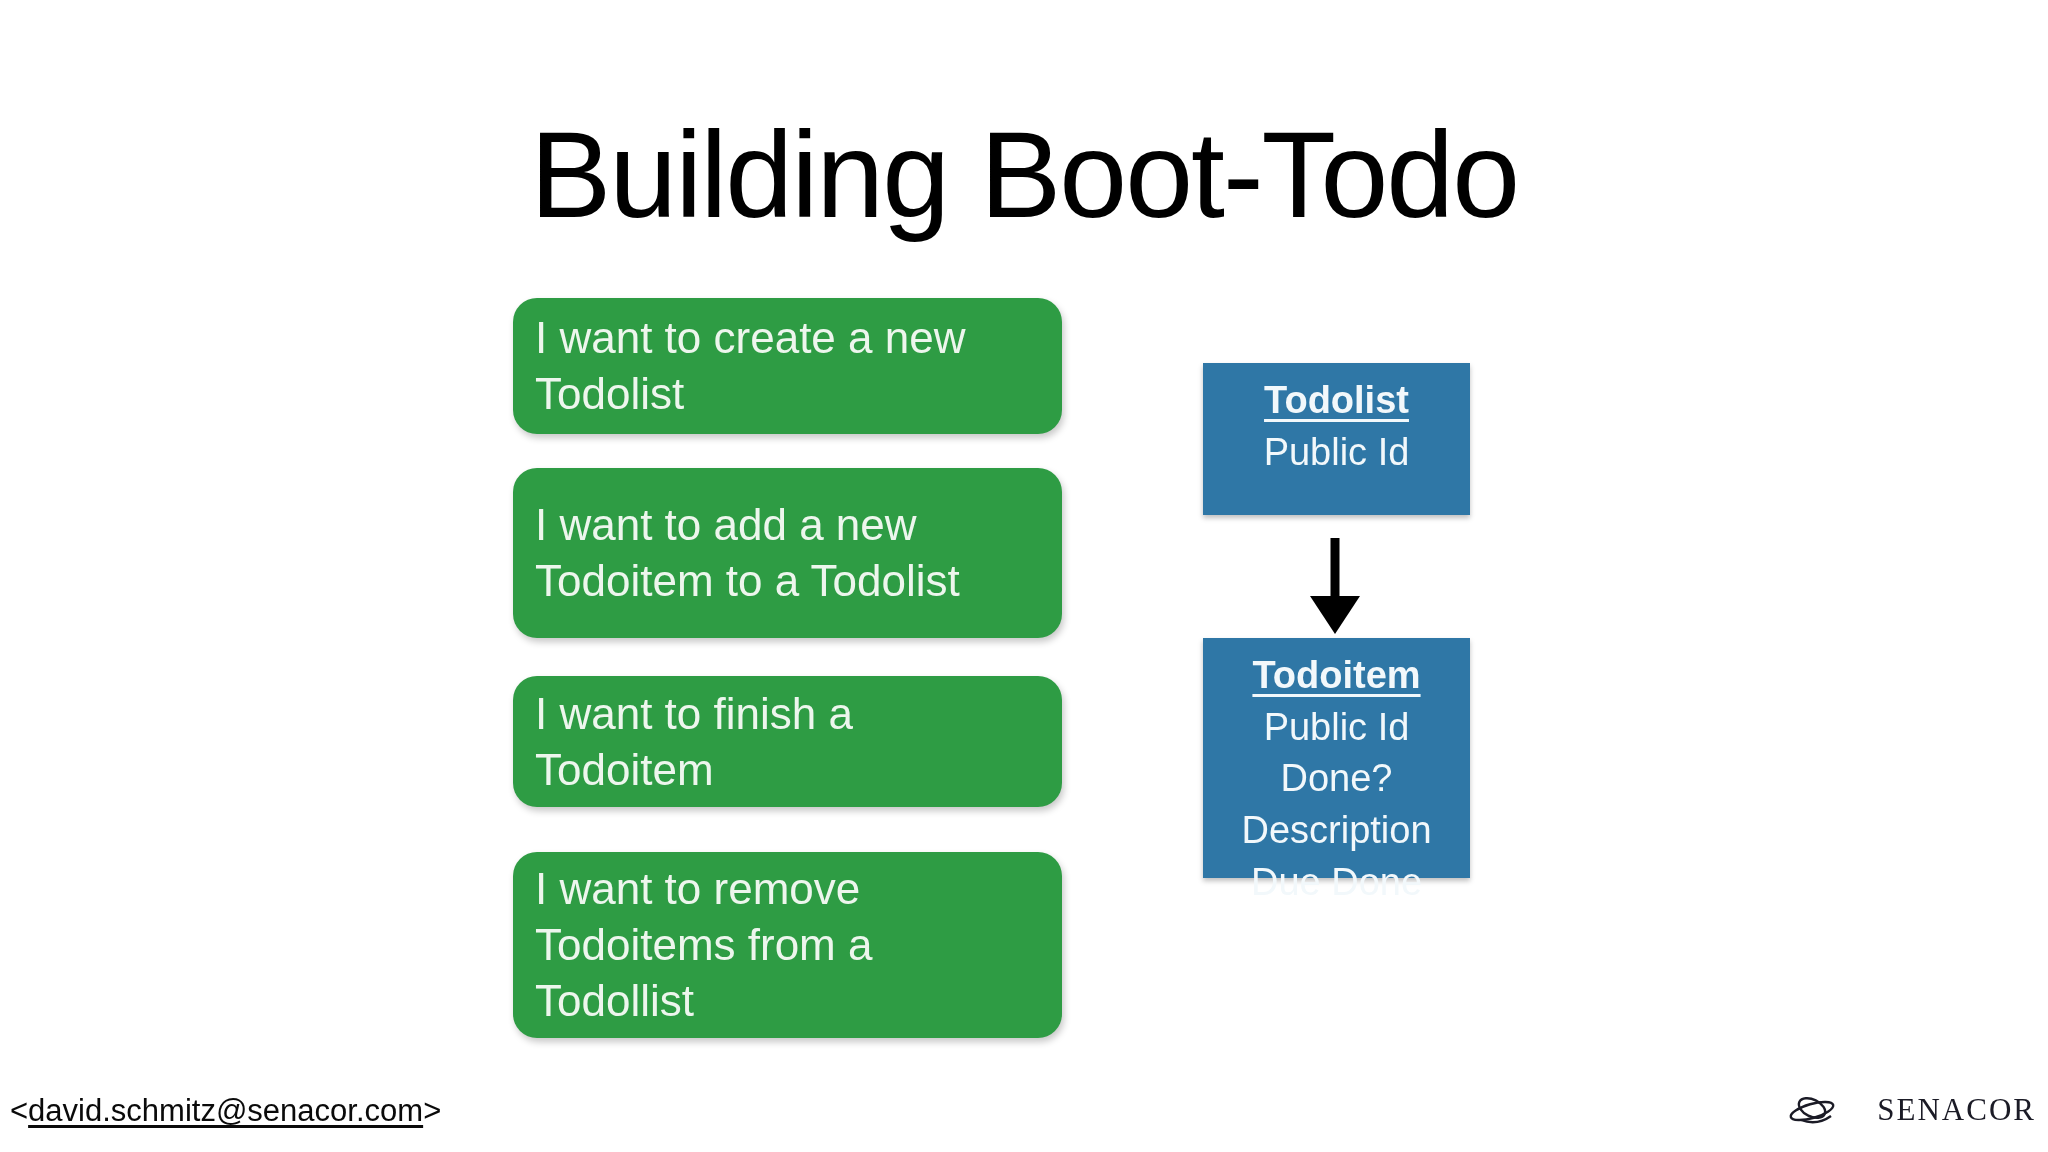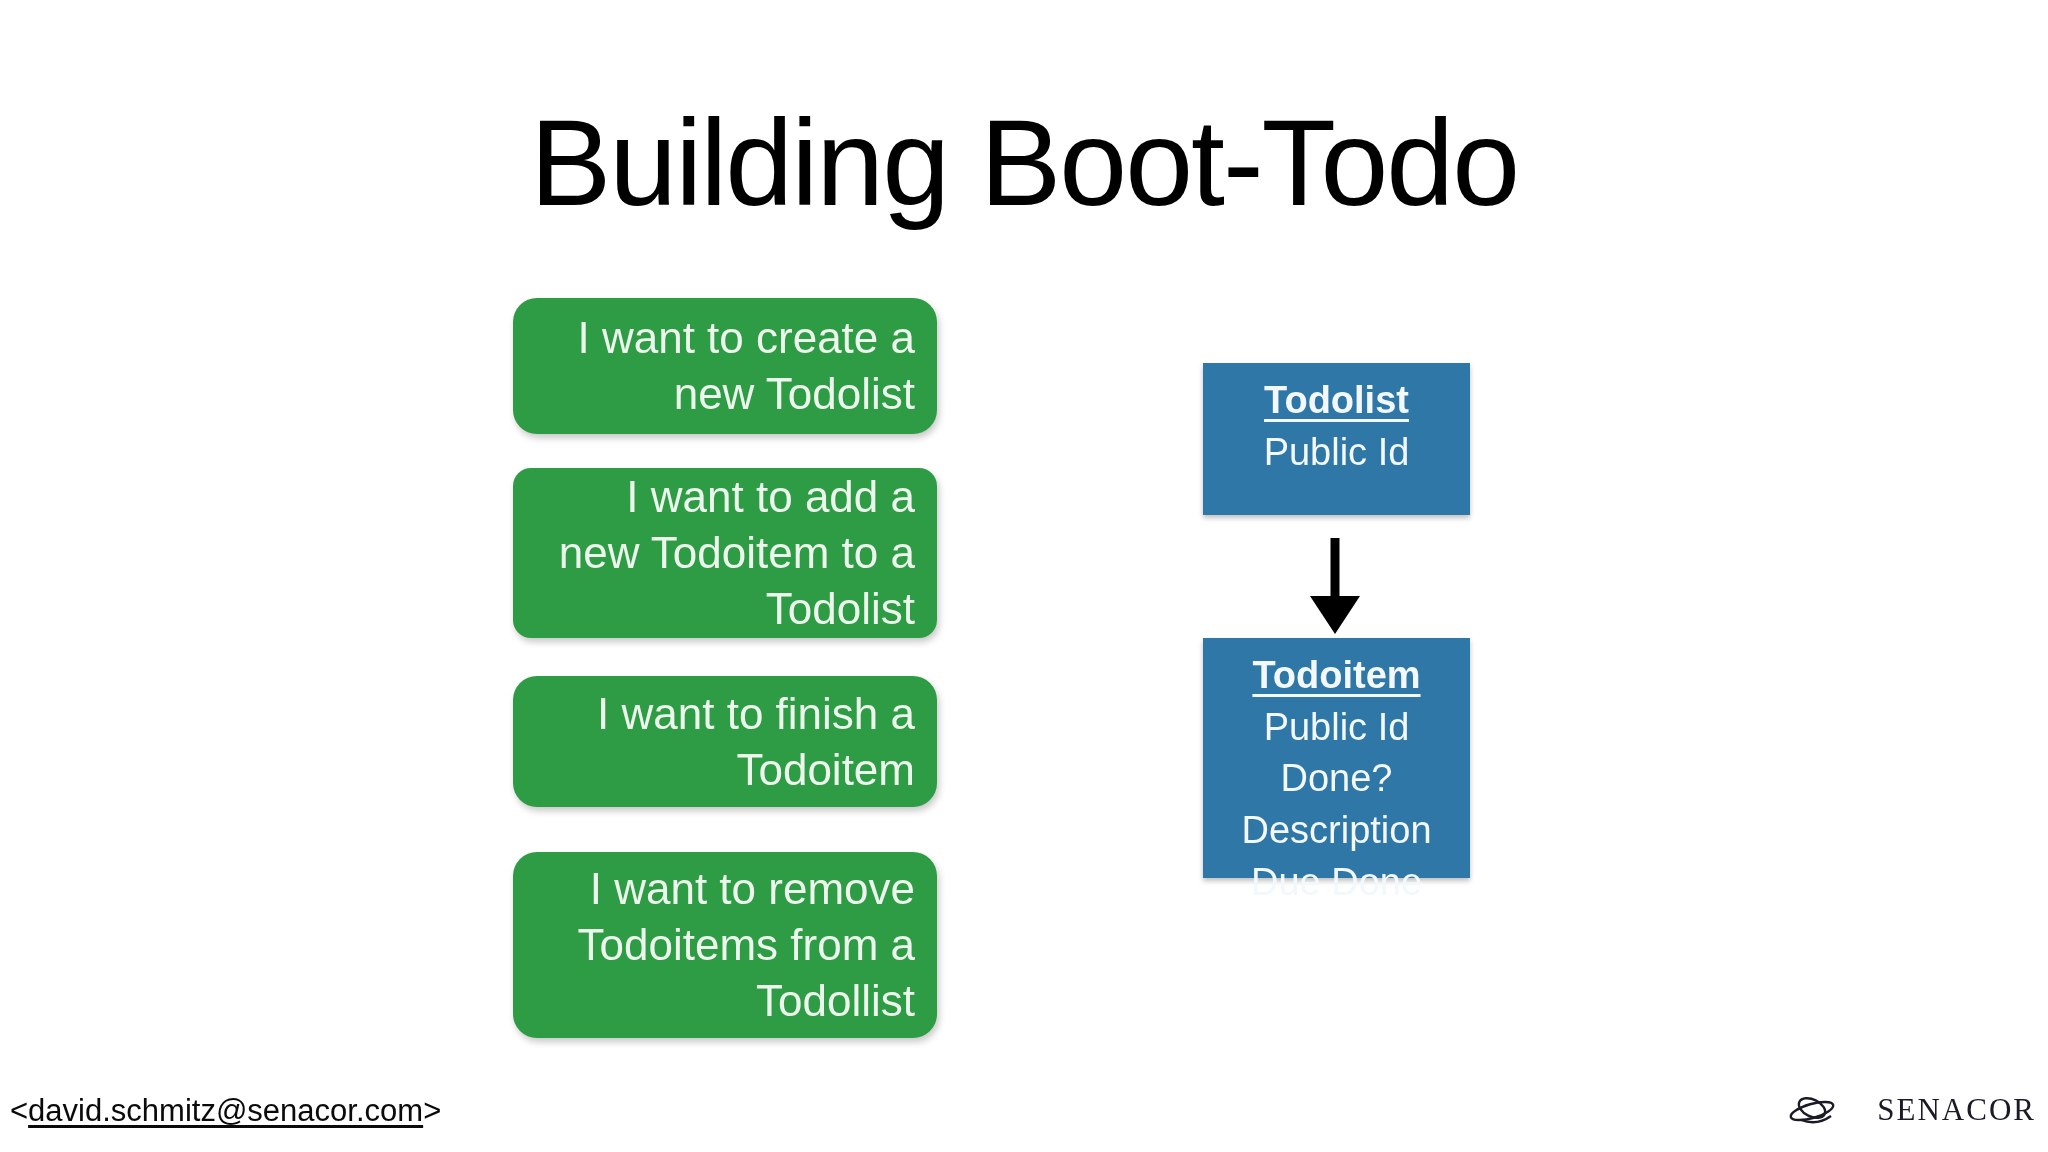--- a/index.html
+++ b/index.html
@@ -17,47 +17,47 @@
     position: relative;
     width: 2048px;
     height: 1152px;
     background: #ffffff;
   }
   .title {
     position: absolute;
     left: 0;
     right: 0;
     top: 96px;
-    margin: 0;
+    margin: 12px;
     text-align: center;
     font-size: 122px;
     font-weight: 200;
     letter-spacing: -2px;
     color: #000000;
     line-height: 1.1;
   }
   .story {
     position: absolute;
     left: 513px;
-    width: 424px;
+    width: 549px;
     background: var(--story-green, #2e9c44);
     color: var(--story-text, #edf6ed);
     border-radius: 24px;
     display: flex;
     align-items: center;
     justify-content: center;
-    text-align: right;
+    text-align: left;
     font-size: 44px;
     line-height: 1.27;
     padding: 0 22px;
     box-sizing: border-box;
     box-shadow: 2px 4px 7px rgba(0,0,0,0.22);
   }
   .story-1 { top: 298px; height: 136px; }
-  .story-2 { top: 468px; height: 170px; border-radius: 18px; }
+  .story-2 { top: 468px; height: 170px; }
   .story-3 { top: 676px; height: 131px; }
   .story-4 { top: 852px; height: 186px; }
   .entity {
     position: absolute;
     left: 1203px;
     width: 267px;
     background: var(--entity-blue, #2f77a6);
     color: var(--entity-text, #f2f8fb);
     text-align: center;
     font-size: 38px;

